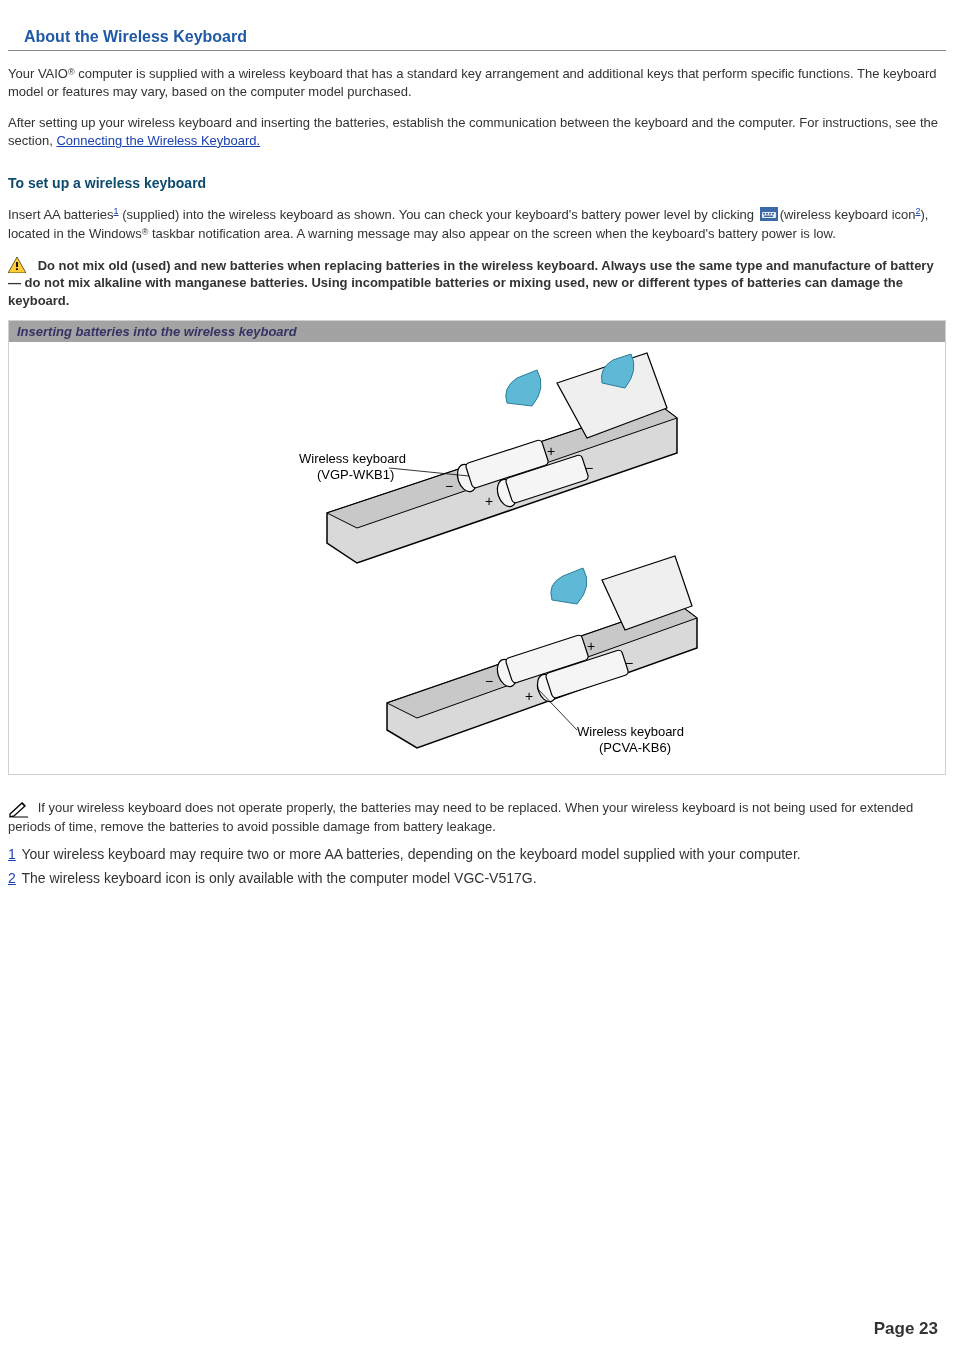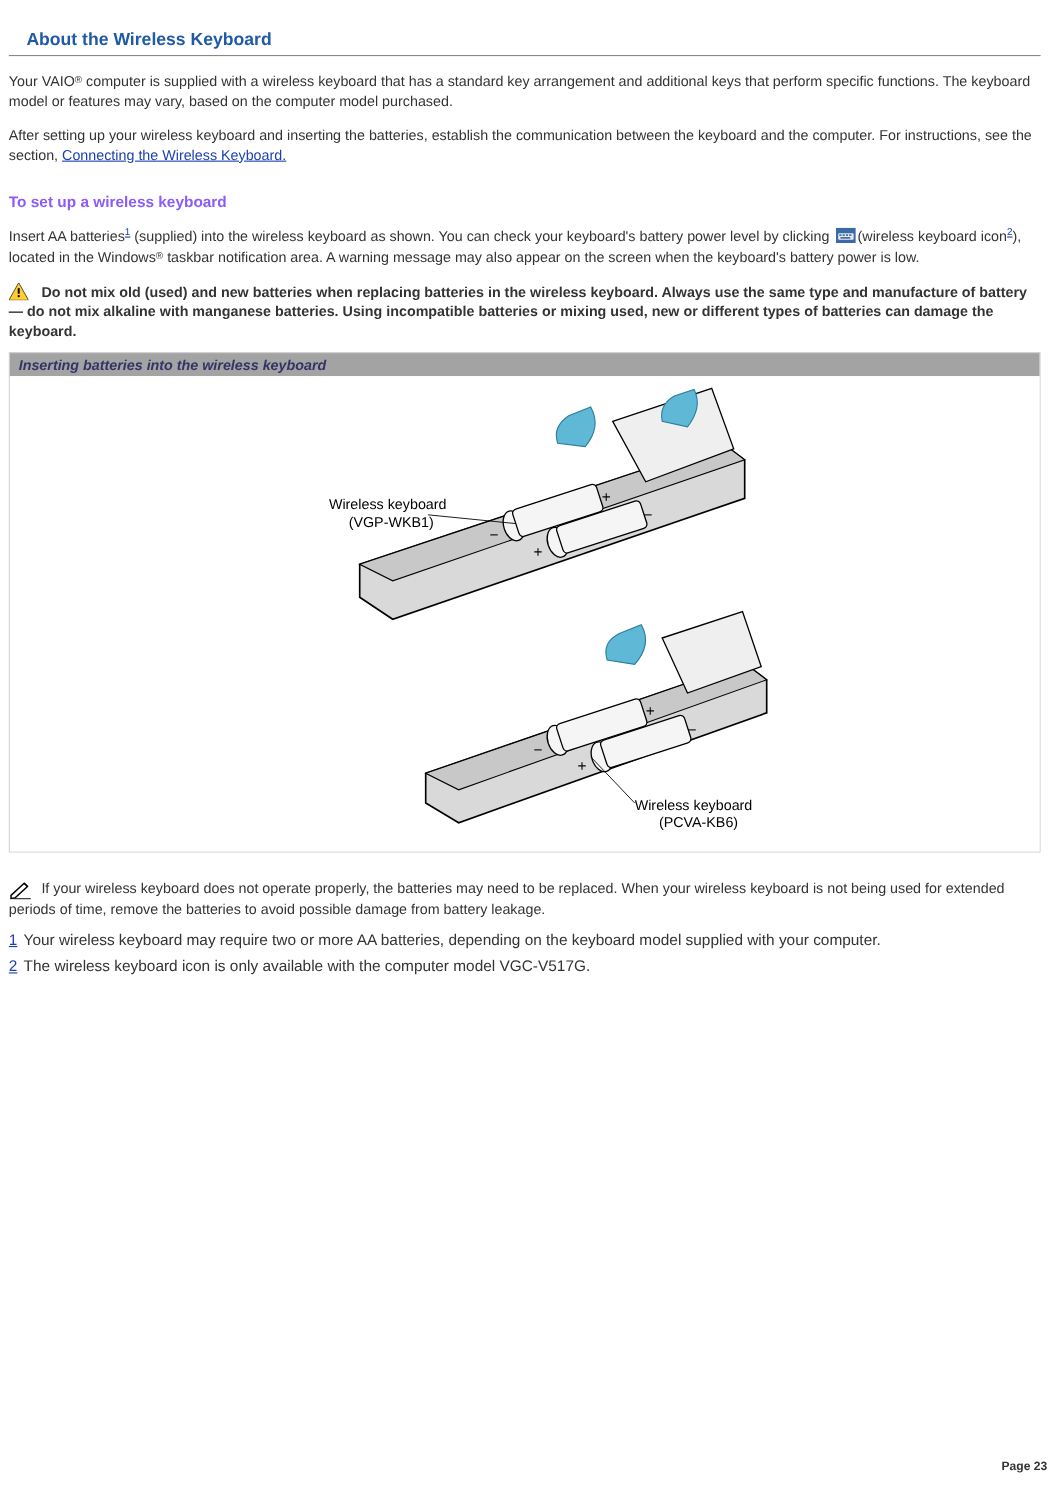--- a/index.html
+++ b/index.html
@@ -32,21 +32,21 @@
   p.body {
     margin: 0 0 14px 0;
     line-height: 1.35;
     color: #333;
   }
   .link {
     color: #1a3fb0;
     text-decoration: underline;
   }
   h2.subhead {
-    color: #8b5cf6;
+    color: #0c4a6e;
     font-size: 14px;
     font-weight: bold;
     margin: 26px 0 14px 0;
   }
   .sup {
     font-size: 9px;
     color: #1a3fb0;
     text-decoration: underline;
     vertical-align: super;
   }
@@ -103,23 +103,23 @@
     margin: 6px 0;
     line-height: 1.3;
   }
   .footnote .fnref {
     color: #1a3fb0;
     text-decoration: underline;
     margin-right: 2px;
   }
   .page-num {
     position: absolute;
-    right: 2px;
+    right: 16px;
     bottom: 12px;
-    font-size: 11px;
+    font-size: 17px;
     font-weight: bold;
     color: #333;
   }
 </style>
 </head>
 <body>
 
 <h1 class="title">About the Wireless Keyboard</h1>
 <hr class="hr">
 

